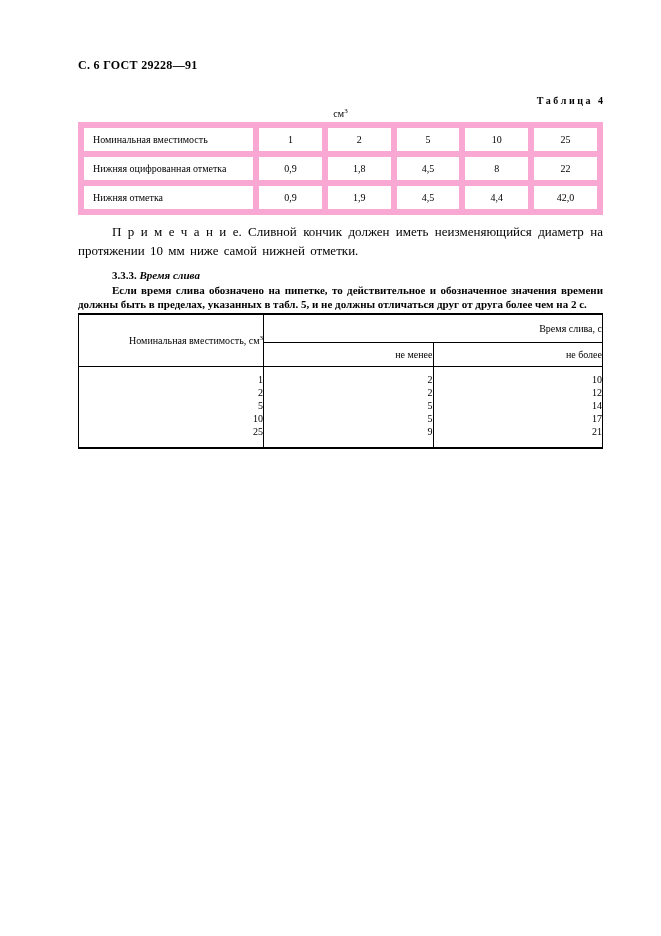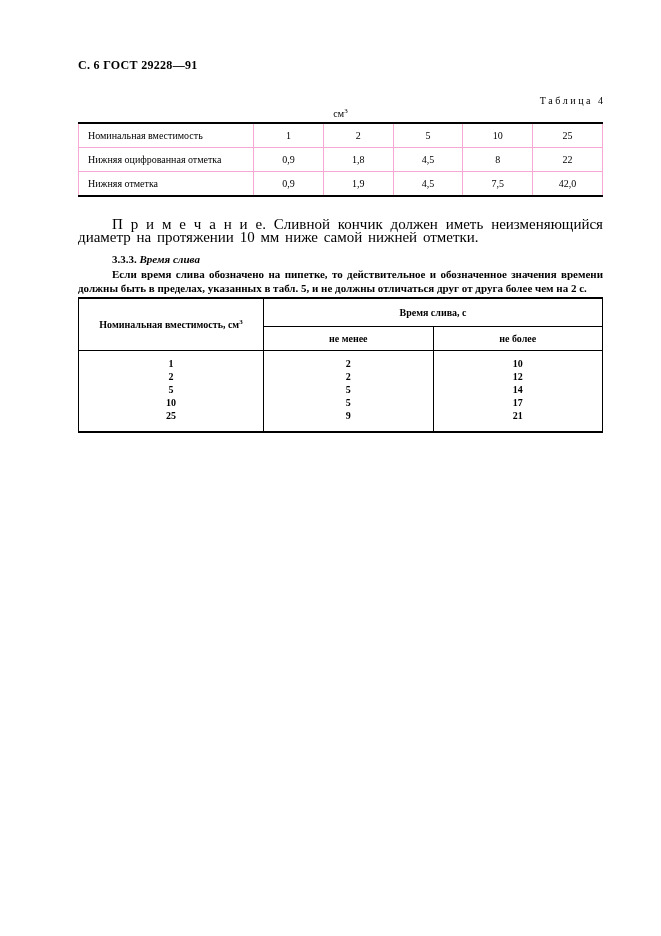--- a/index.html
+++ b/index.html
@@ -18,45 +18,46 @@
   .doc-header {
     font-weight: bold;
     font-size: 12px;
     letter-spacing: 0.3px;
   }
   .tbl-caption {
     text-align: right;
     font-size: 10px;
     white-space: pre;
     margin-top: 22px;
+    font-weight: bold;
   }
   .unit-line {
     text-align: center;
     font-size: 10px;
     margin-top: 1px;
     margin-bottom: 3px;
   }
   sup { font-size: 7px; }
   table { border-collapse: collapse; width: 525px; table-layout: fixed; }
   .t4 { border-top: 2px solid #000; border-bottom: 2px solid #000; }
   .t4 td {
-    border: 1px solid #f9a8d4;
+    border: 6px solid #f9a8d4;
     font-size: 10px;
     padding: 6px 4px;
     text-align: center;
     height: 23px;
   }
   .t4 td.lbl { text-align: left; padding-left: 9px; }
   .t4 .c1 { width: 175px; }
   .note {
-    font-size: 15px;
-    margin-top: 21px;
+    font-size: 13px;
+    margin-top: 7px;
     text-align: justify;
     text-indent: 34px;
-    line-height: 13px;
+    line-height: 19px;
     word-spacing: 2px;
   }
   .note .note-label { white-space: pre; }
   .sect-head {
     font-size: 11px;
     margin-top: 9px;
     text-indent: 34px;
     font-weight: bold;
   }
   .sect-head .sect-title { font-style: italic; }
@@ -66,22 +67,22 @@
     text-align: justify;
     text-indent: 34px;
     margin-top: 2px;
     font-weight: bold;
   }
   .t5-caption { margin-top: 20px; }
   .t5 { border-top: 2px solid #000; border-bottom: 2px solid #000; margin-top: 2px; }
   .t5 th, .t5 td {
     border: 1px solid #000;
     font-size: 10px;
-    font-weight: bold;
-    text-align: center;
+    font-weight: normal;
+    text-align: right;
     vertical-align: middle;
   }
   .t5 .c1 { width: 185px; }
   .t5 th.grp { height: 28px; }
   .t5 th.sub { height: 24px; }
   .t5 tr.data td {
     border-top: none;
     border-bottom: none;
     height: 13px;
     line-height: 13px;
@@ -117,21 +118,21 @@
       <td>1,8</td>
       <td>4,5</td>
       <td>8</td>
       <td>22</td>
     </tr>
     <tr>
       <td class="lbl c1">Нижняя отметка</td>
       <td>0,9</td>
       <td>1,9</td>
       <td>4,5</td>
-      <td>7,5</td>
+      <td>4,4</td>
       <td>42,0</td>
     </tr>
   </tbody>
     </table>
 
   <p class="note"><span class="note-label">П р и м е ч а н и е. </span><span>Сливной кончик должен иметь неизменяющийся диаметр на протяжении 10 мм ниже самой нижней отметки.</span></p>
 
   <p class="sect-head"><span>3.3.3. </span><span class="sect-title">Время слива</span></p>
 
   <p class="sect-body">Если время слива обозначено на пипетке, то действительное и обозначенное значения времени должны быть в пределах, указанных в табл. 5, и не должны отличаться друг от друга более чем на 2 с.</p>

